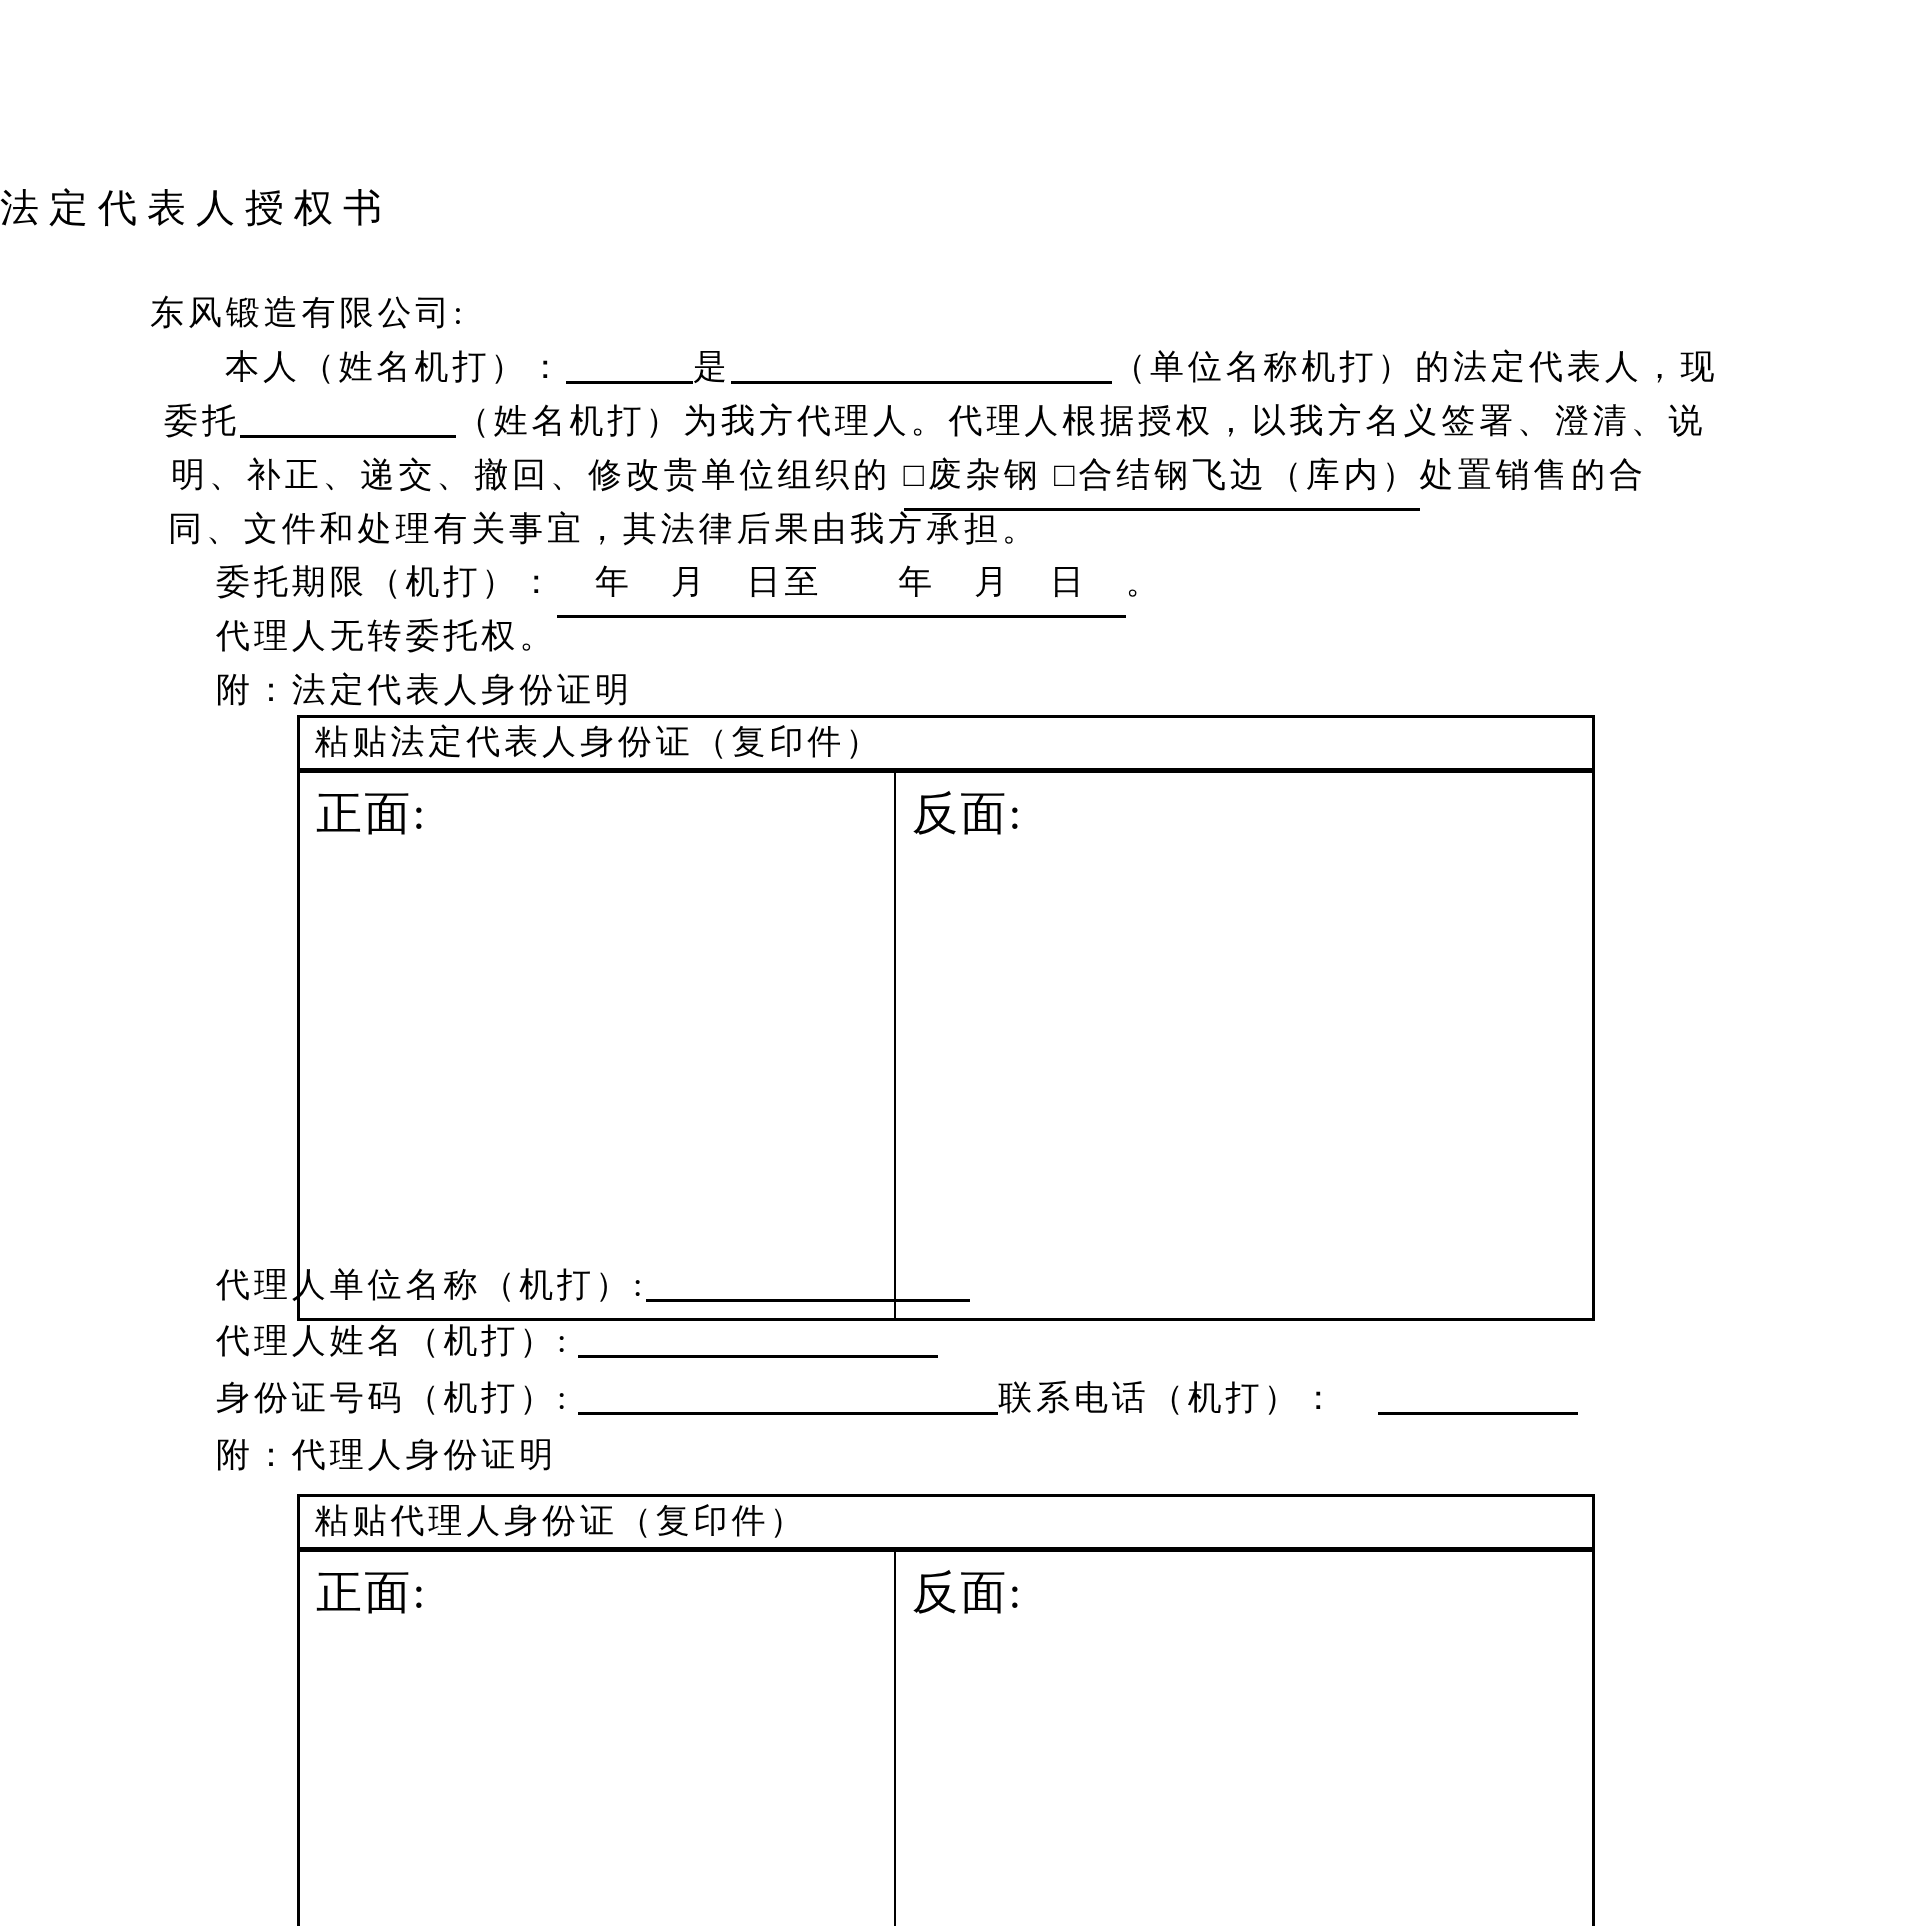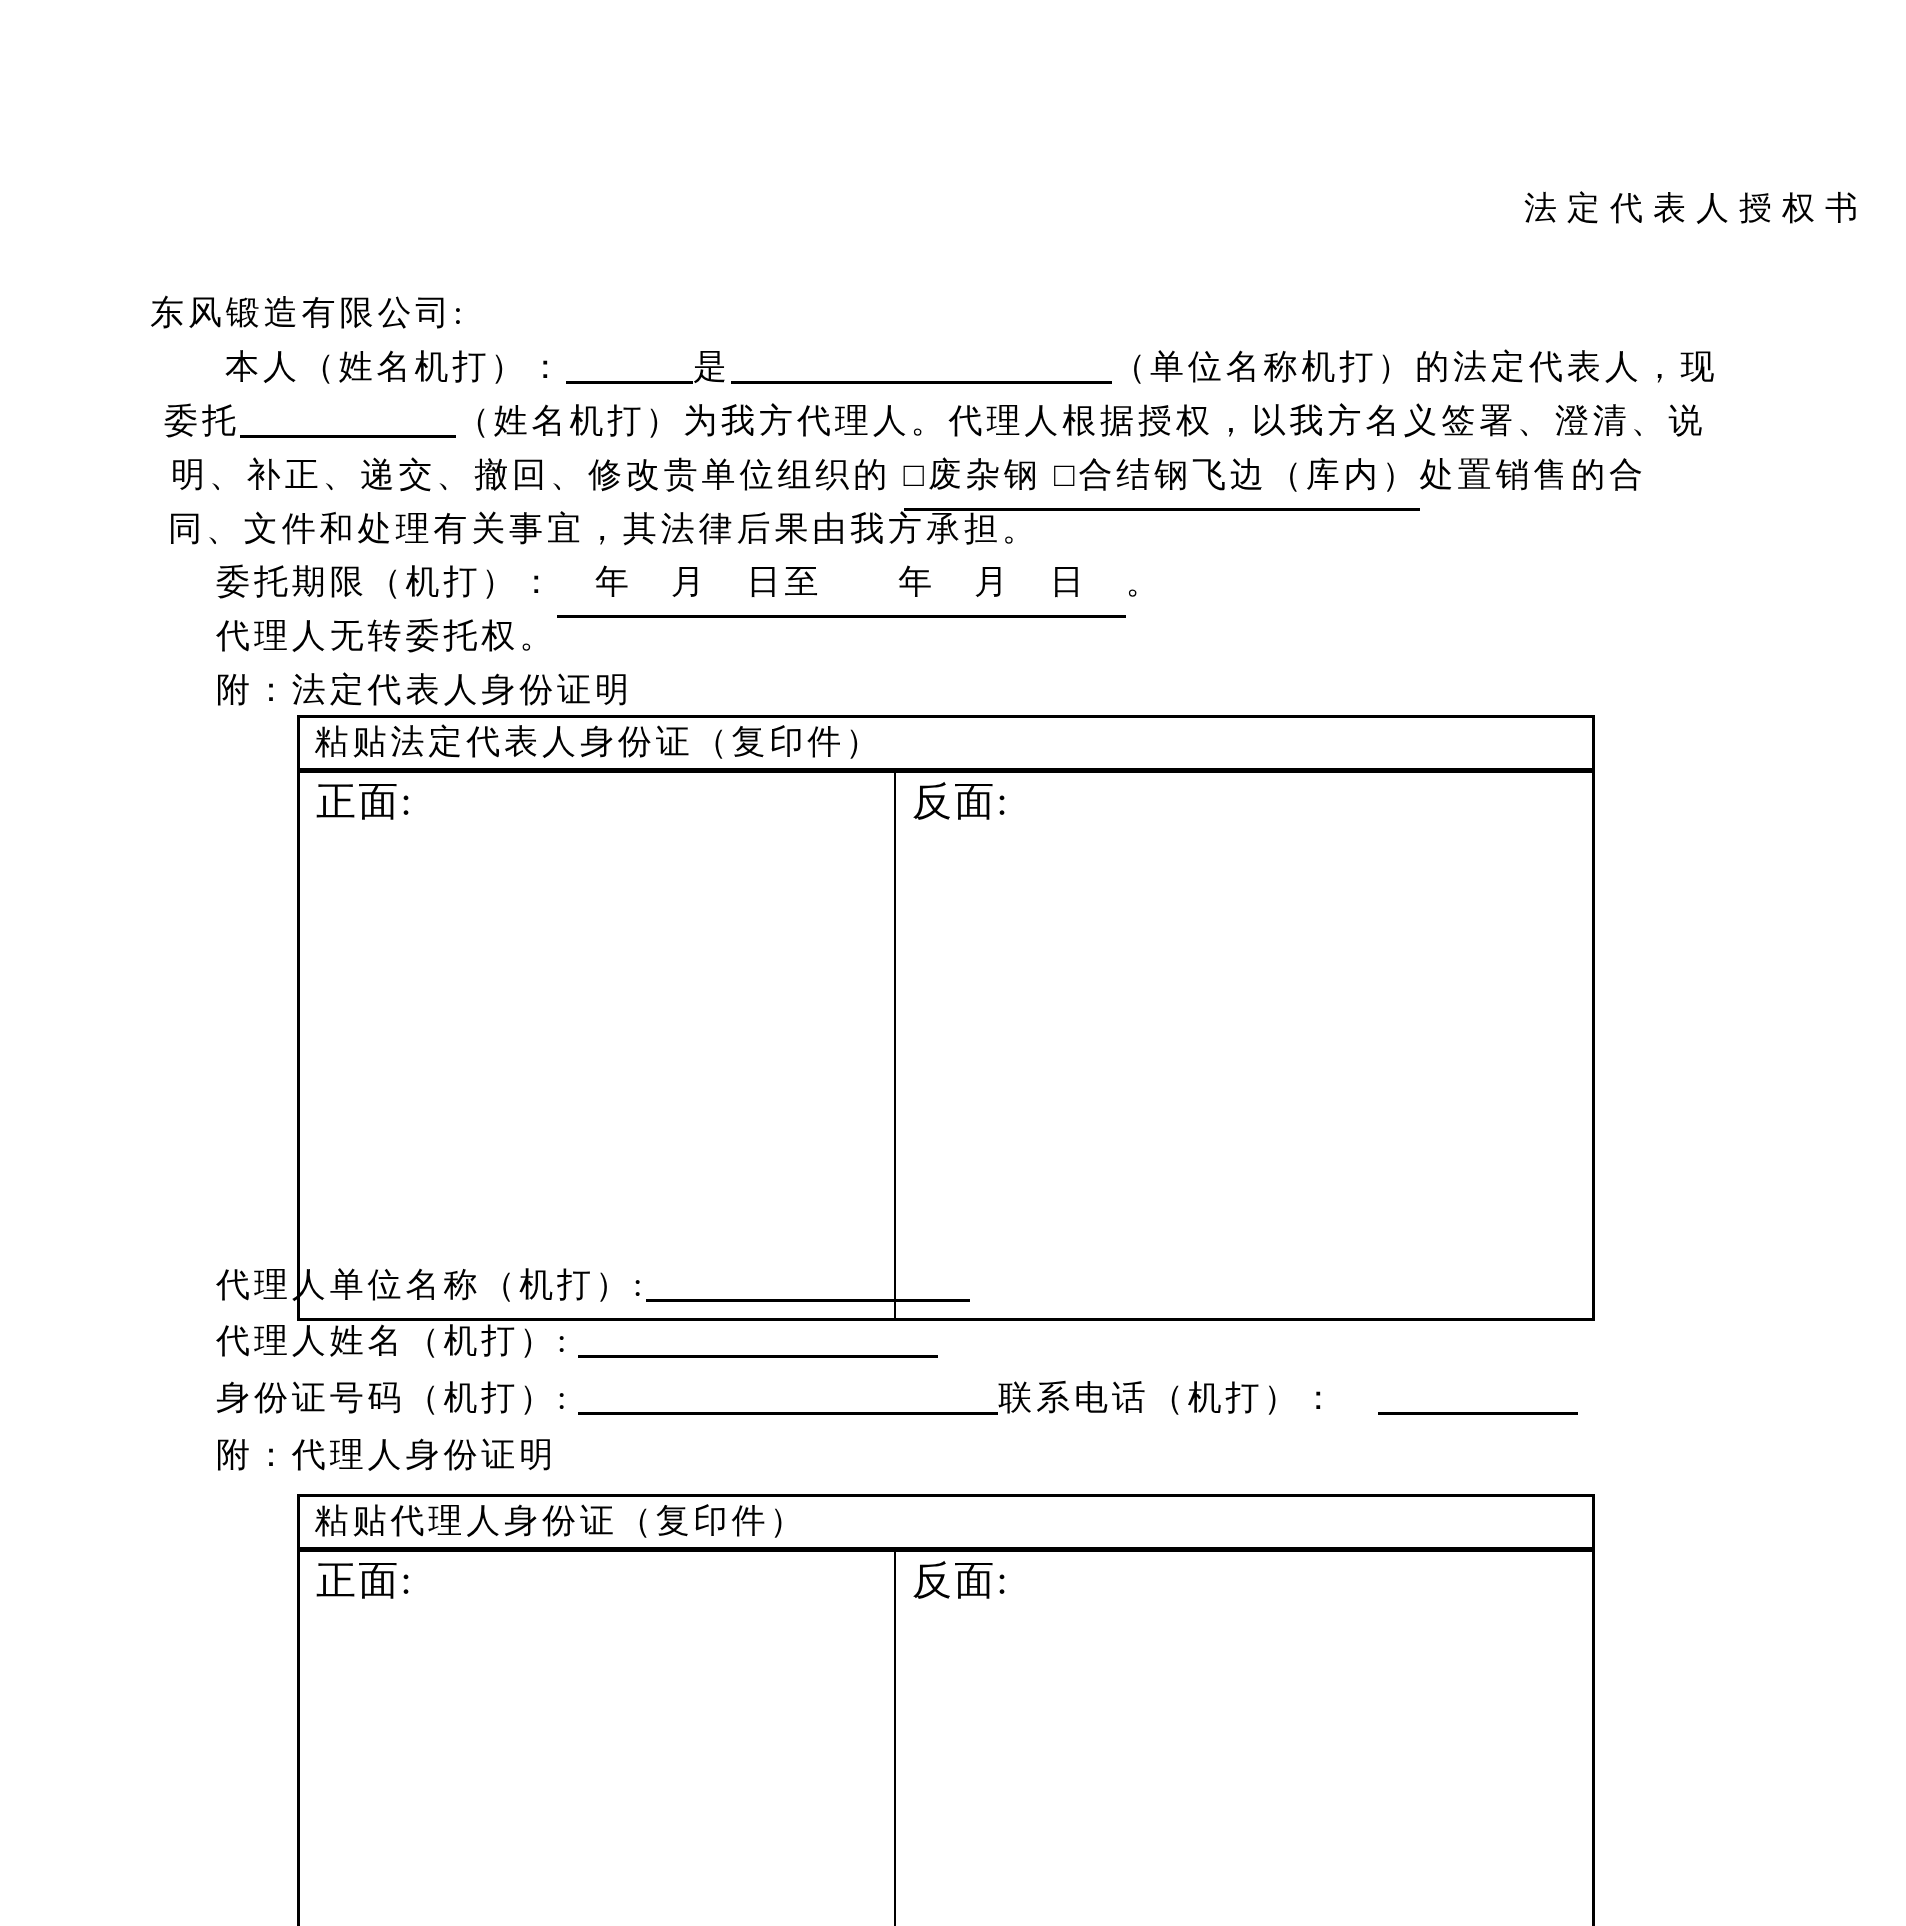--- a/index.html
+++ b/index.html
@@ -8,22 +8,22 @@
     width:1907px;
     height:2693px;
     background:#ffffff;
     font-family:"Liberation Serif", serif;
     color:#000;
     overflow:hidden;
   }
   .title{
     position:absolute;
     top:181px; left:0; right:39px;
-    text-align:right;
-    font-size:33px;
+    text-align:left;
+    font-size:39px;
     letter-spacing:10px;
     line-height:54px;
     white-space:nowrap;
   }
   .line{
     position:absolute;
     font-size:34px;
     line-height:54px;
     letter-spacing:3.9px;
     white-space:nowrap;
@@ -66,22 +66,22 @@
     letter-spacing:3.9px;
     padding-left:14.6px;
     white-space:nowrap;
   }
   .idtable .tbody{
     flex:1;
     display:flex;
   }
   .idtable .cell{
     box-sizing:border-box;
-    padding:1px 0 0 16px;
-    font-size:40px;
+    padding:10px 0 0 16px;
+    font-size:46px;
     letter-spacing:2.3px;
   }
   .idtable .front{width:596px; border-right:2.7px solid #000;}
   .idtable .back{flex:1;border-radius:12px;}
   .t1{top:715px; height:606px;}
   .t2{top:1494px; height:497px;}
 </style>
 </head>
 <body>
 

